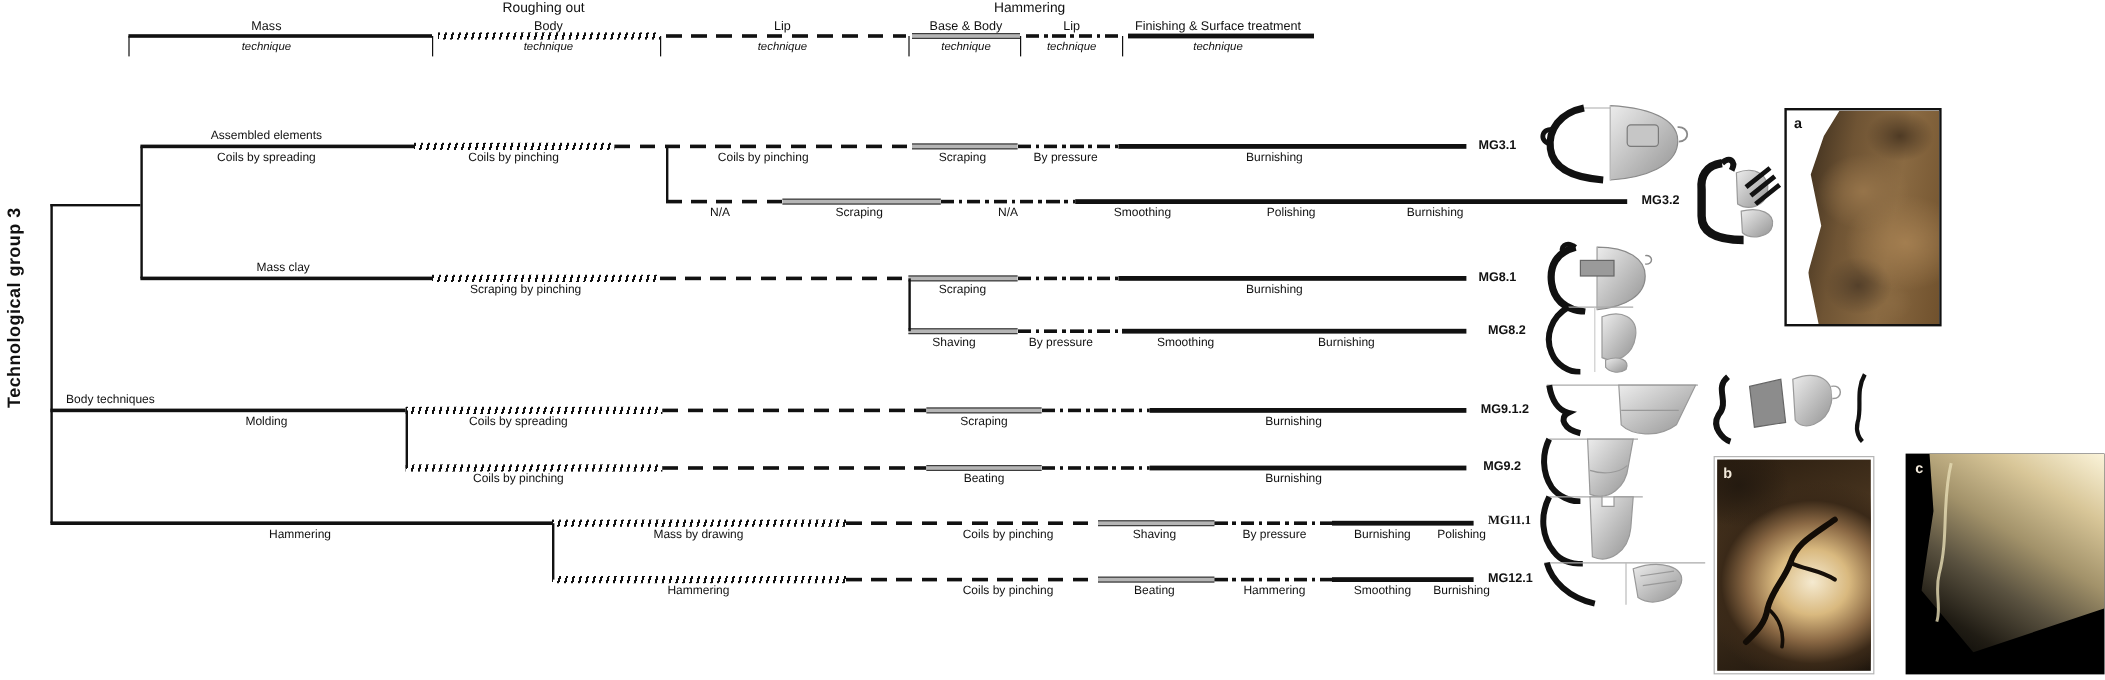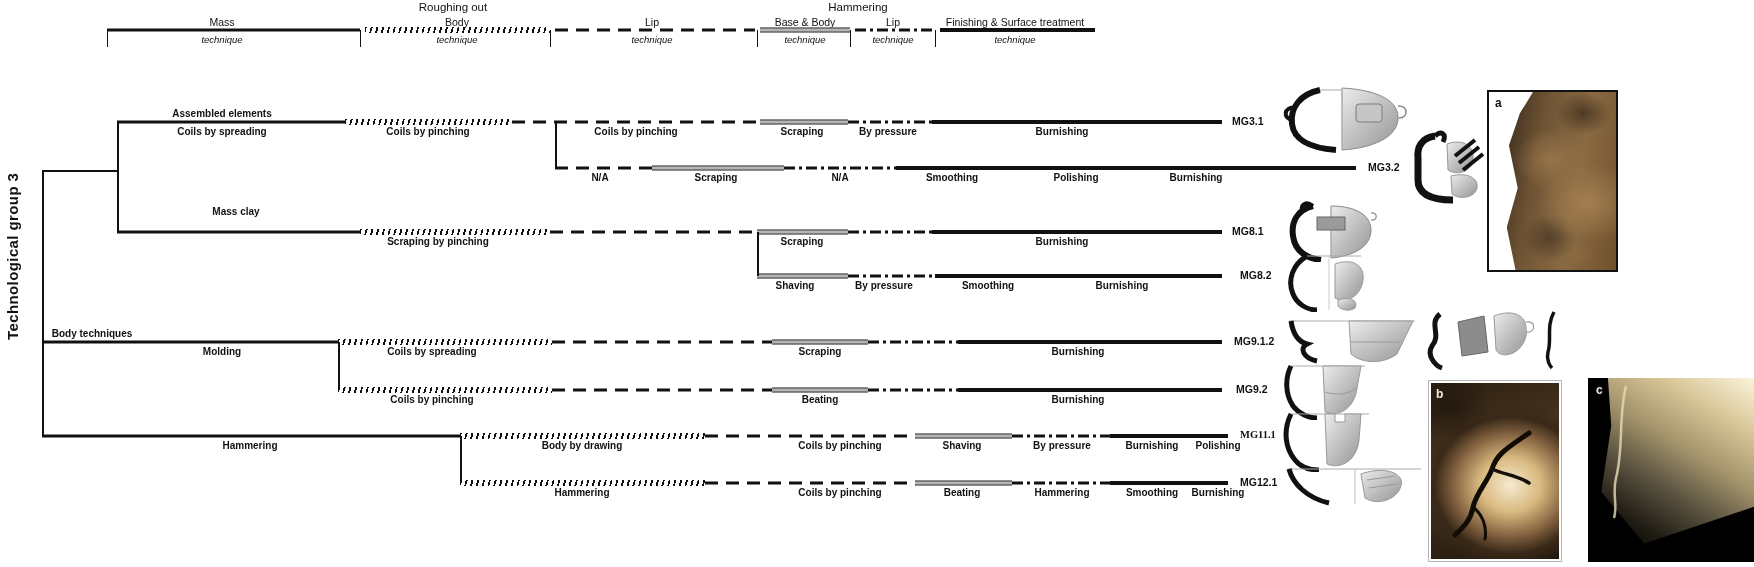--- a/index.html
+++ b/index.html
@@ -10,21 +10,21 @@
   .subhead{position:absolute;transform:translateX(-50%);font-size:9.5px;font-style:italic;color:#111;white-space:nowrap;}
 
   .seg{position:absolute;transform:translateY(-50%);}
   .seg.solid{height:3px;background:#111;}
   .seg.thick{height:4px;background:#111;}
   .seg.dashed{height:3px;background:repeating-linear-gradient(90deg,#111 0 13px,transparent 13px 21px);}
   .seg.hatched{height:6px;background:repeating-linear-gradient(105deg,#111 0 1.8px,transparent 1.8px 5.6px);}
   .seg.double{height:5px;border-top:1.6px solid #3d3d3d;border-bottom:1.6px solid #3d3d3d;background:#b5b5b5;box-sizing:border-box;}
   .seg.dashdot{height:3px;background:repeating-linear-gradient(90deg,#111 0 11px,transparent 11px 15px,#111 15px 18px,transparent 18px 22px);}
 
-  .lbl{position:absolute;transform:translateX(-50%);font-size:10px;color:#111;white-space:nowrap;font-weight:bold;}
+  .lbl{position:absolute;transform:translateX(-50%);font-size:10px;color:#111;white-space:nowrap;}
   .lbl.above{margin-top:-14px;}
   .tag{position:absolute;font-weight:bold;font-size:10.5px;color:#111;white-space:nowrap;}
   .vconn{position:absolute;width:1.5px;background:#111;}
   .hconn{position:absolute;height:1.5px;background:#111;}
   .tick{position:absolute;width:1.2px;background:#111;}
 
   .vtitle{position:absolute;left:4px;top:146px;height:220px;writing-mode:vertical-rl;transform:rotate(180deg);
           font-weight:bold;font-size:15px;color:#111;text-align:center;letter-spacing:.4px;white-space:nowrap;}
 
   .vessel{position:absolute;}
@@ -220,21 +220,21 @@
     <div class="lbl" style="left: 952px; top: 172px;">Smoothing</div>
     <div class="lbl" style="left: 1076px; top: 172px;">Polishing</div>
     <div class="lbl" style="left: 1196px; top: 172px;">Burnishing</div>
     <div class="tag" style="left: 1368px; top: 161px;">MG3.2</div>
     <div class="seg solid" style="left: 117px; width: 243px; top: 232px;"></div>
     <div class="seg hatched" style="left: 360px; width: 190px; top: 232px;"></div>
     <div class="seg dashed" style="left: 550px; width: 207px; top: 232px;"></div>
     <div class="seg double" style="left: 757px; width: 91px; top: 232px;"></div>
     <div class="seg dashdot" style="left: 848px; width: 84px; top: 232px;"></div>
     <div class="seg thick" style="left: 932px; width: 290px; top: 232px;"></div>
-    <div class="lbl above" style="left: 222px; top: 220px; padding-left: 28px;">Mass clay</div>
+    <div class="lbl above" style="left: 222px; top: 232px; padding-left: 28px;">Mass clay</div>
     <div class="lbl" style="left: 438px; top: 236px;">Scraping by pinching</div>
     <div class="lbl" style="left: 802px; top: 236px;">Scraping</div>
     <div class="lbl" style="left: 1062px; top: 236px;">Burnishing</div>
     <div class="tag" style="left: 1232px; top: 225px;">MG8.1</div>
     <div class="seg double" style="left: 757px; width: 91px; top: 276px;"></div>
     <div class="seg dashdot" style="left: 848px; width: 87px; top: 276px;"></div>
     <div class="seg thick" style="left: 935px; width: 287px; top: 276px;"></div>
     <div class="lbl" style="left: 795px; top: 280px;">Shaving</div>
     <div class="lbl" style="left: 884px; top: 280px;">By pressure</div>
     <div class="lbl" style="left: 988px; top: 280px;">Smoothing</div>
@@ -261,21 +261,21 @@
     <div class="lbl" style="left: 820px; top: 394px;">Beating</div>
     <div class="lbl" style="left: 1078px; top: 394px;">Burnishing</div>
     <div class="tag" style="left: 1236px; top: 383px;">MG9.2</div>
     <div class="seg solid" style="left: 42px; width: 418px; top: 436px;"></div>
     <div class="seg hatched" style="left: 460px; width: 245px; top: 436px;"></div>
     <div class="seg dashed" style="left: 705px; width: 210px; top: 436px;"></div>
     <div class="seg double" style="left: 915px; width: 97px; top: 436px;"></div>
     <div class="seg dashdot" style="left: 1012px; width: 98px; top: 436px;"></div>
     <div class="seg thick" style="left: 1110px; width: 118px; top: 436px;"></div>
     <div class="lbl" style="left: 250px; top: 440px;">Hammering</div>
-    <div class="lbl" style="left: 582px; top: 440px;">Body by drawing</div>
+    <div class="lbl" style="left: 582px; top: 440px;">Mass by drawing</div>
     <div class="lbl" style="left: 840px; top: 440px;">Coils by pinching</div>
     <div class="lbl" style="left: 962px; top: 440px;">Shaving</div>
     <div class="lbl" style="left: 1062px; top: 440px;">By pressure</div>
     <div class="lbl" style="left: 1152px; top: 440px;">Burnishing</div>
     <div class="lbl" style="left: 1218px; top: 440px;">Polishing</div>
     <div class="tag" style="left: 1240px; top: 429px; font-family: Liberation Serif, serif;">MG11.1</div>
     <div class="seg hatched" style="left: 460px; width: 245px; top: 483px;"></div>
     <div class="seg dashed" style="left: 705px; width: 210px; top: 483px;"></div>
     <div class="seg double" style="left: 915px; width: 97px; top: 483px;"></div>
     <div class="seg dashdot" style="left: 1012px; width: 98px; top: 483px;"></div>

